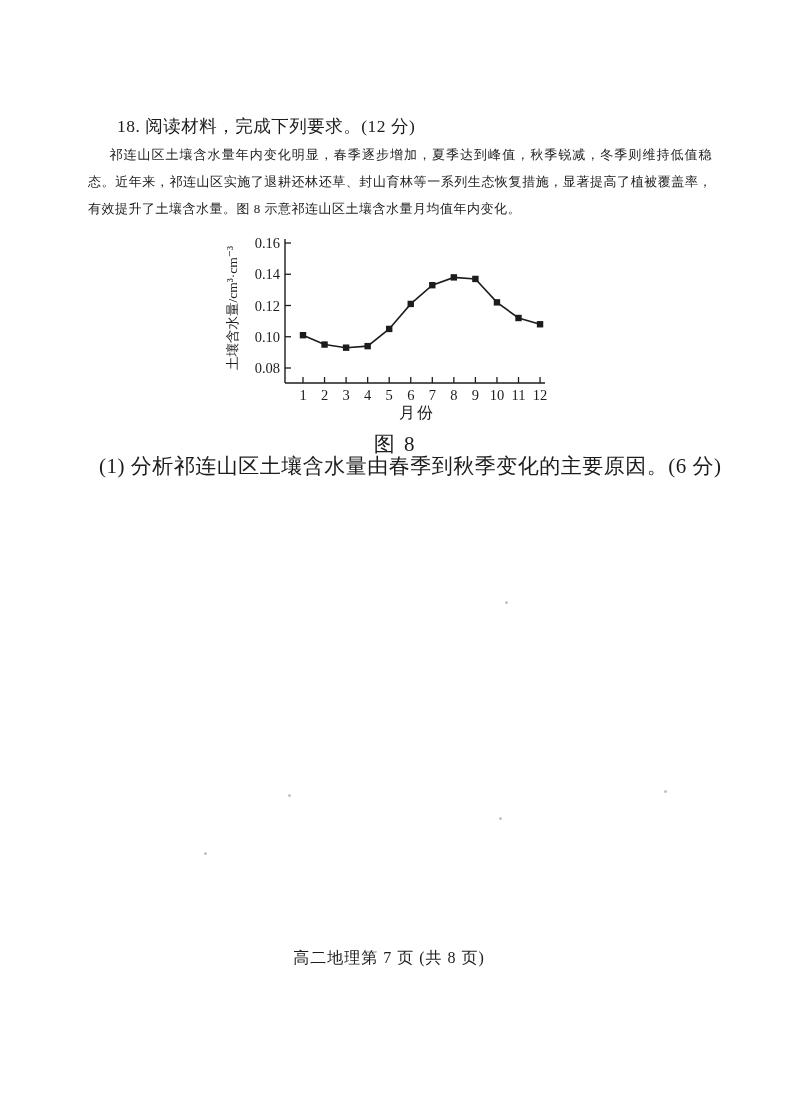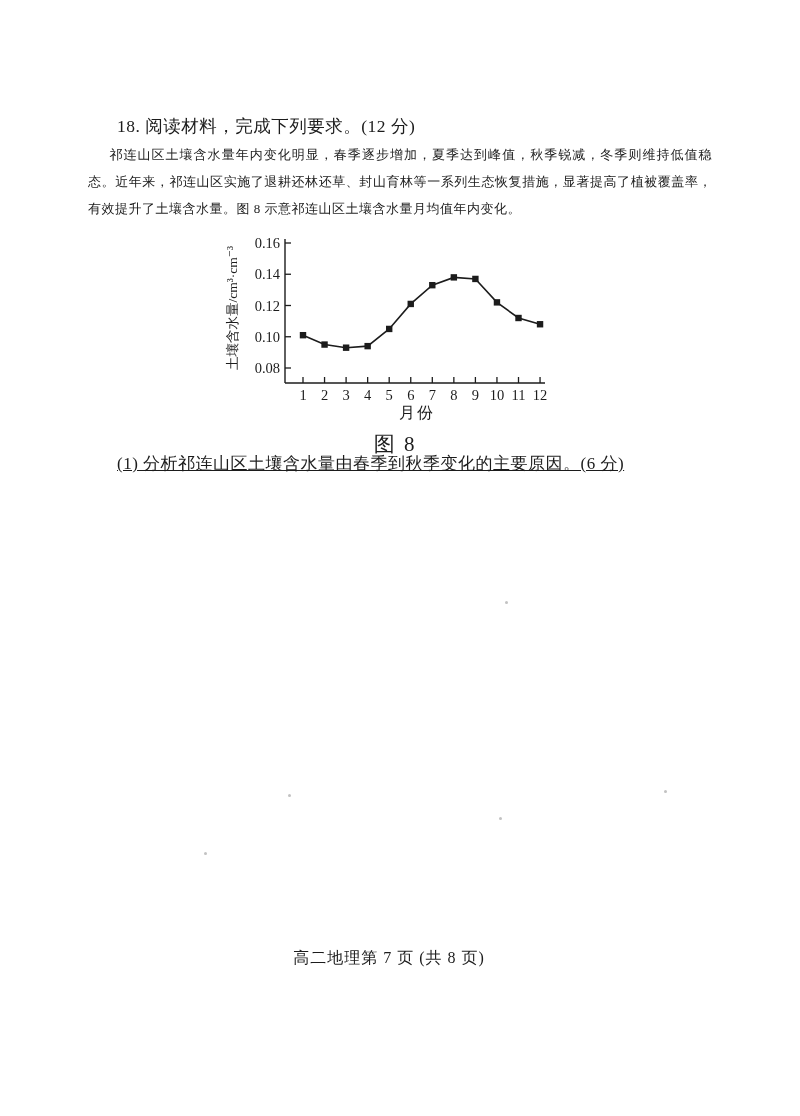--- a/index.html
+++ b/index.html
@@ -24,22 +24,22 @@
   }
   .figure-wrap{
     position:absolute;left:225px;top:230px;width:340px;
   }
   .figure-wrap svg{display:block;}
   .fig-caption{
     width:340px;text-align:center;
     font-size:21px;margin-top:8px;letter-spacing:2px;
   }
   .sub-q{
-    position:absolute;left:117px;
-    font-size:17px;letter-spacing:.5px;white-space:nowrap;text-decoration:underline;
+    position:absolute;left:99px;
+    font-size:21px;letter-spacing:.5px;white-space:nowrap;
   }
   .sub-q.one{top:452px;}
   .sub-q.two{top:661px;}
   .footer{
     position:absolute;left:0;top:948px;width:778px;
     text-align:center;font-size:16px;letter-spacing:1px;
   }
   .speck{
     position:absolute;width:3px;height:3px;border-radius:50%;
     background:#9a9a9a;opacity:.6;

